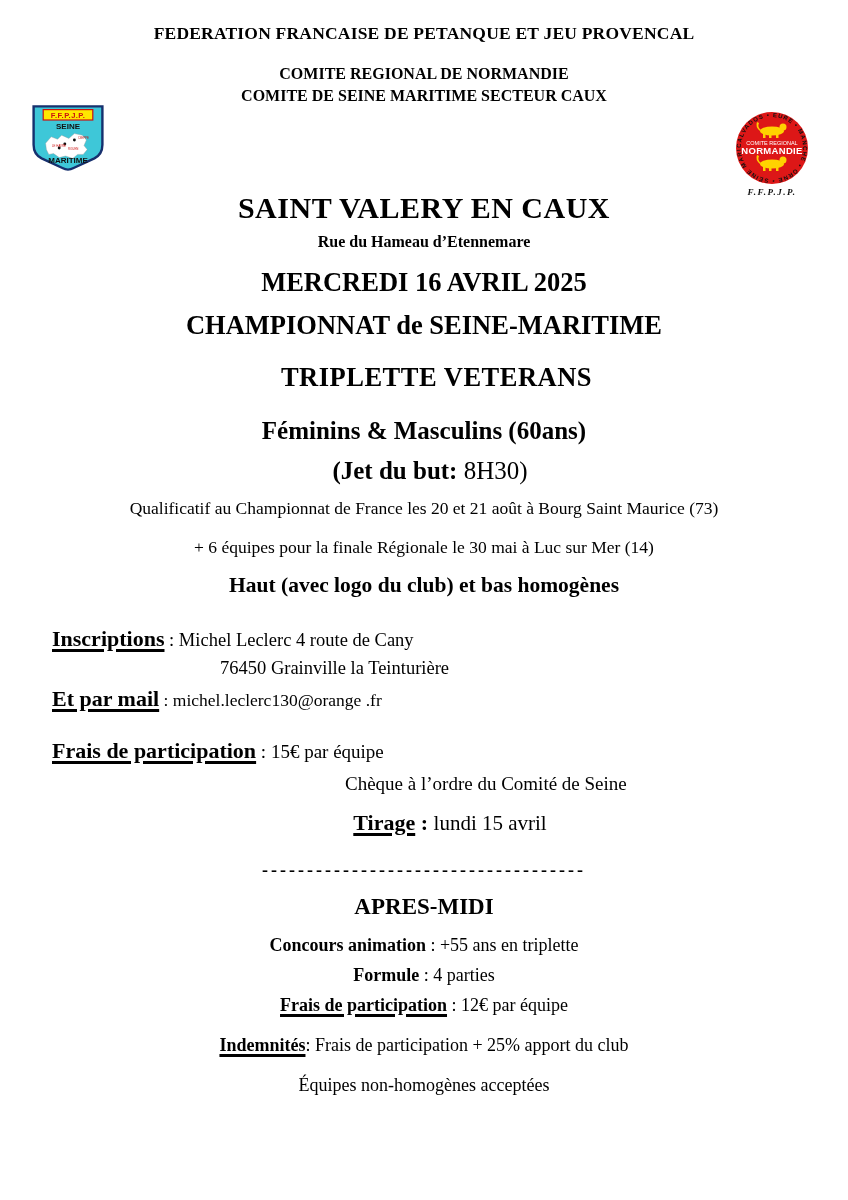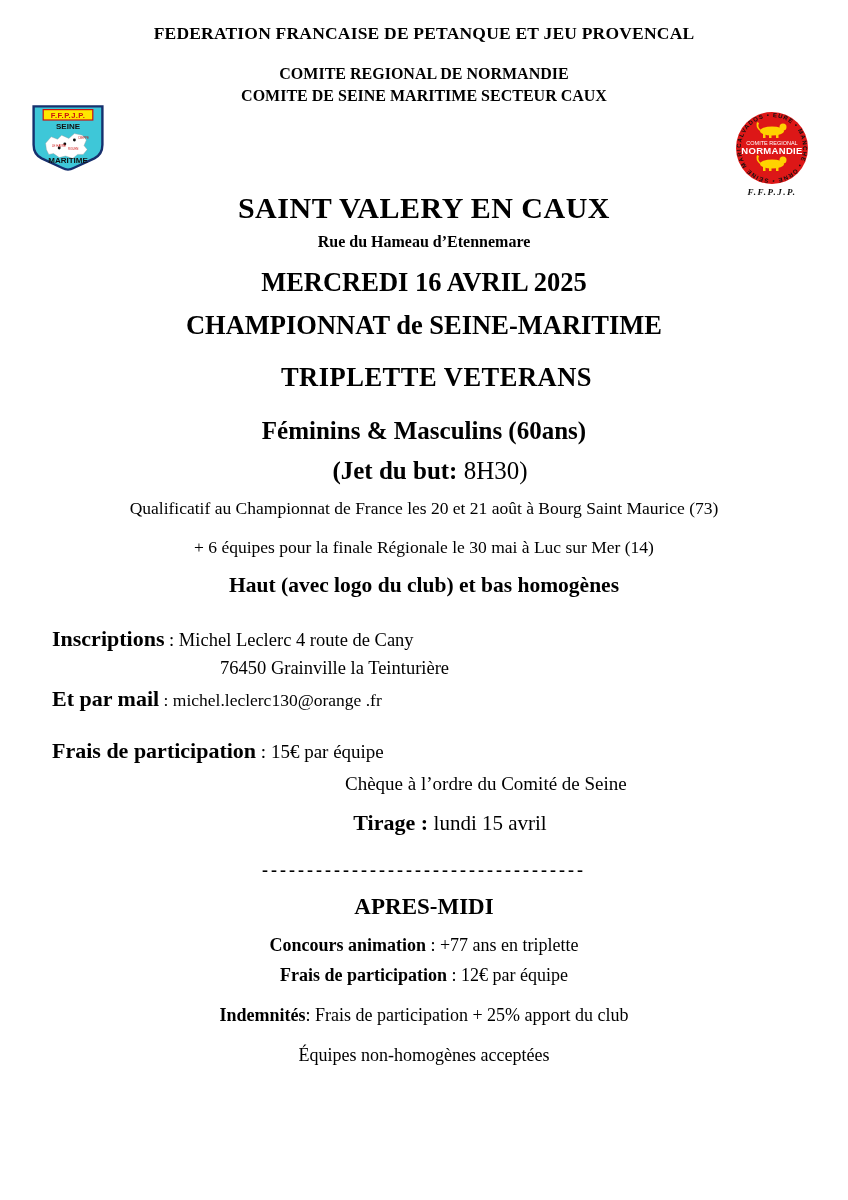--- a/index.html
+++ b/index.html
@@ -7,21 +7,21 @@
     position:relative;
     width:848px;height:1200px;
     margin:0 auto;
     background:#ffffff;
     font-family:"Liberation Serif","DejaVu Serif",serif;
     color:#000;
     overflow:hidden;
   }
   .center{text-align:center;}
   .b{font-weight:bold;}
-  .u{text-decoration-thickness:2.5px;text-underline-offset:3px;}
+  .u{text-decoration:underline;text-decoration-thickness:2.5px;text-underline-offset:3px;}
   #content{padding-top:23px;}
 
   .h-line1{font-size:17.5px;font-weight:bold;line-height:20px;letter-spacing:.2px;}
   .h-line2{font-size:16px;font-weight:bold;line-height:19px;margin-top:21px;}
   .h-line3{font-size:16px;font-weight:bold;line-height:19px;margin-top:3px;}
 
   .city{font-size:30px;font-weight:bold;line-height:34px;margin-top:86px;letter-spacing:.5px;}
   .address{font-size:16px;font-weight:bold;line-height:19px;margin-top:7px;}
   .date{font-size:26.5px;font-weight:bold;line-height:31px;margin-top:16px;}
   .champ{font-size:26.5px;font-weight:bold;line-height:31px;margin-top:12px;}
@@ -135,19 +135,20 @@
       <div class="line-addr2">76450 Grainville la Teinturière</div>
       <div class="line-mail"><span class="b u lbl">Et par mail</span><span class="val"> : michel.leclerc130@orange .fr</span></div>
       <div class="line-frais"><span class="b u lbl">Frais de participation</span><span class="val"> : 15€ par équipe</span></div>
       <div class="line-cheque">Chèque à l’ordre du Comité de Seine</div>
       <div class="line-tirage"><span class="b u lbl">Tirage</span><span class="colon"> : </span><span class="val">lundi 15 avril</span></div>
     </div>
 
     <div class="center dashes">------------------------------------</div>
 
     <div class="center apres">APRES-MIDI</div>
-    <div class="center pm-line pm-1"><span class="b">Concours animation</span><span> : +77 ans en triplette</span></div>
+    <div class="center pm-line pm-1"><span class="b">Concours animation</span><span> : +55 ans en triplette</span></div>
+    <div class="center pm-line pm-2"><span class="b">Formule</span><span> : 4 parties</span></div>
     <div class="center pm-line pm-3"><span class="b u">Frais de participation</span><span> : 12€ par équipe</span></div>
     <div class="center pm-line pm-5"><span class="b u">Indemnités</span><span>: Frais de participation + 25% apport du club</span></div>
     <div class="center pm-line pm-6">Équipes non-homogènes acceptées</div>
   </div>
 
 </div>
 
 </body></html>

